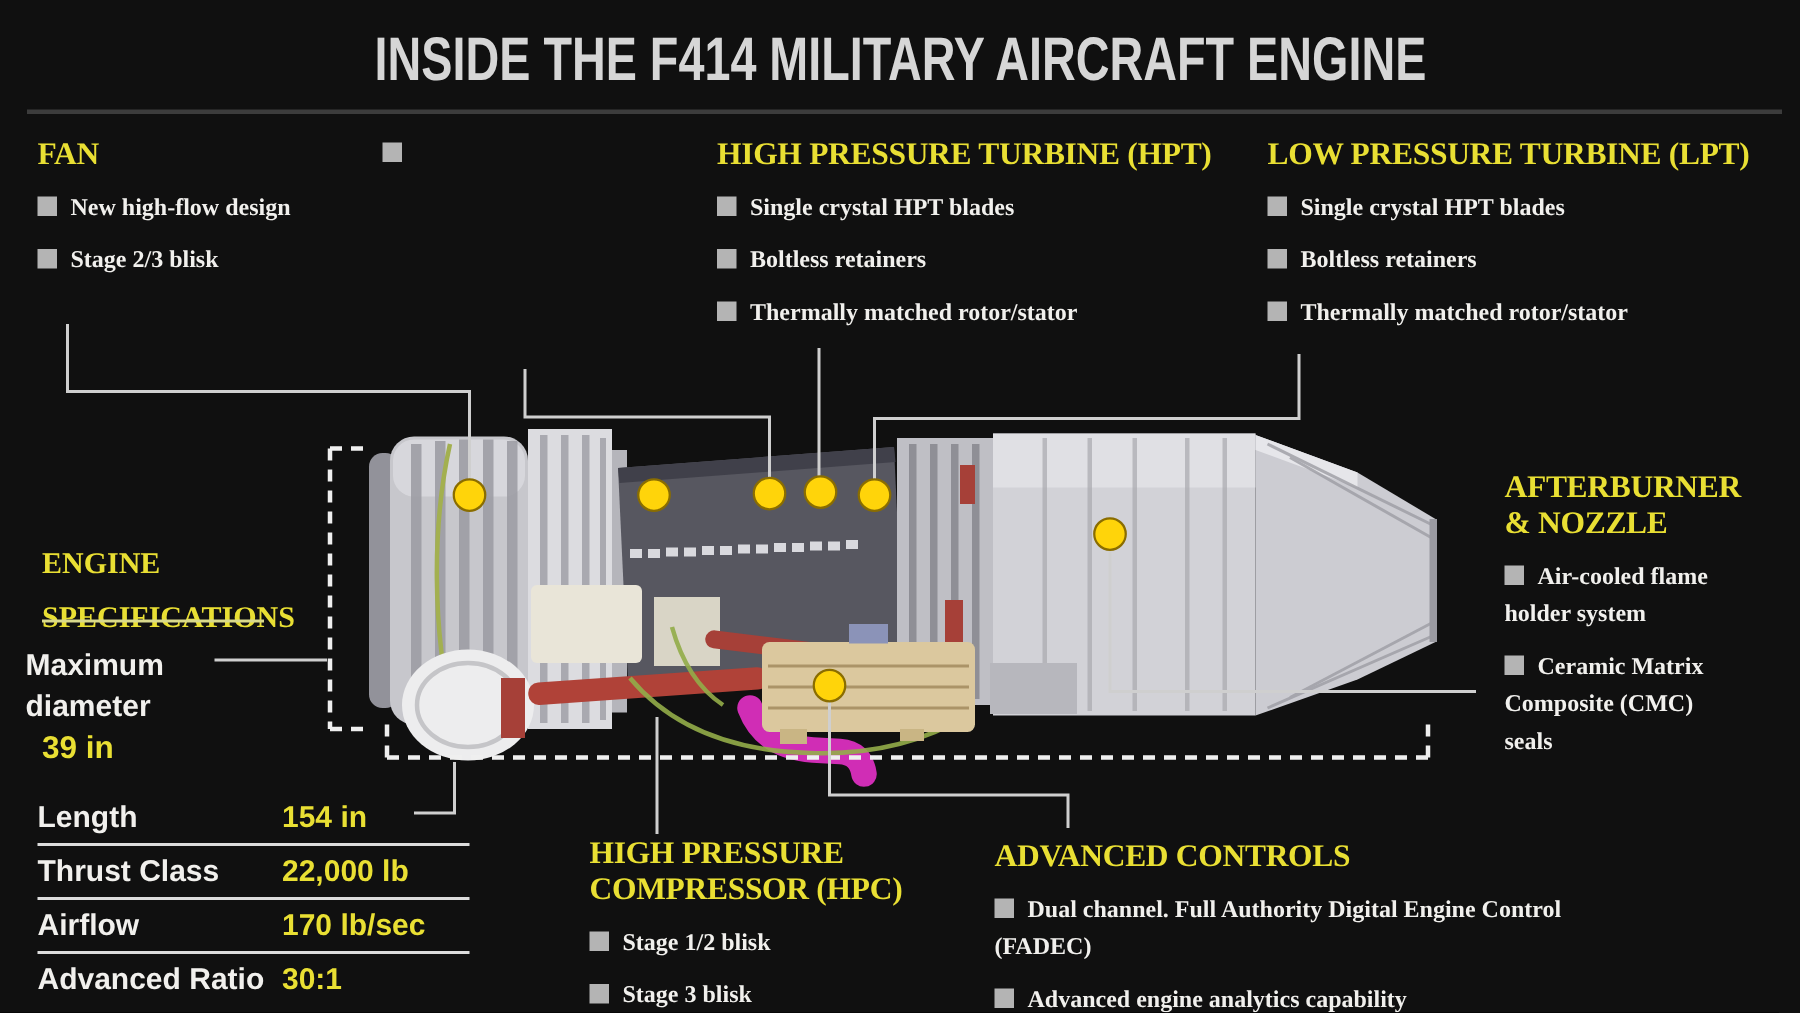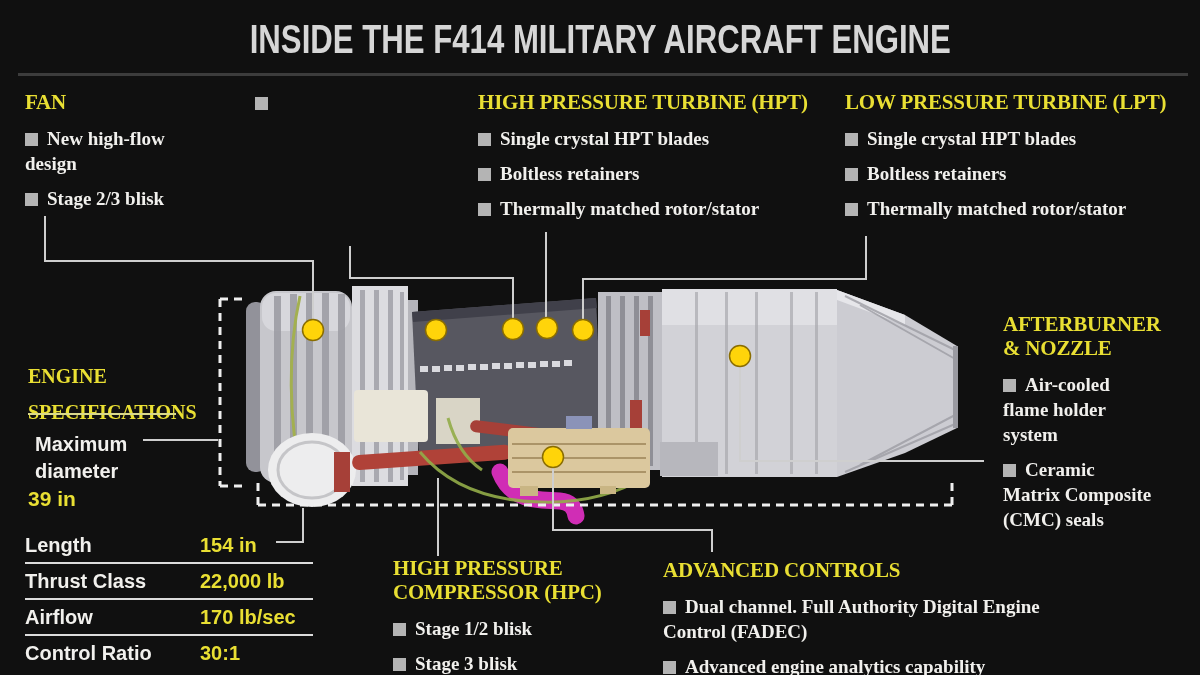--- a/index.html
+++ b/index.html
@@ -12,35 +12,35 @@
          font-family:"Liberation Serif",serif;}
   .title-wrap{position:absolute;left:0;top:16px;width:1200px;display:flex;justify-content:center;}
   .title{font-family:"Liberation Sans",sans-serif;font-weight:800;font-size:41px;line-height:46px;
          color:var(--title);letter-spacing:0px;transform:scaleX(.76);transform-origin:center;
          white-space:nowrap;}
   .title-rule{position:absolute;left:18px;top:73px;width:1170px;height:3px;background:var(--rule);}
   .art{position:absolute;left:0;top:0;width:1200px;height:675px;}
   .callout{position:absolute;}
   .yel{margin:0 0 12px 0;font-family:"Liberation Serif",serif;font-weight:700;font-size:21px;
        line-height:24px;color:var(--yellow);letter-spacing:-.2px;}
-  .item{font-weight:700;font-size:19px;line-height:25px;color:var(--white);margin-bottom:10px;}
+  .item{font-weight:700;font-size:16px;line-height:25px;color:var(--white);margin-bottom:10px;}
   .sq{display:inline-block;width:13px;height:13px;background:var(--bullet);margin-right:9px;
       transform:translateY(1px);}
   .spec-head{position:absolute;left:28px;top:358px;width:160px;font-weight:700;font-size:20px;
              line-height:36px;color:var(--yellow);}
   .spec-underline{position:absolute;left:28px;top:413px;width:148px;height:2px;background:var(--underline);}
-  .spec-label{position:absolute;left:35px;top:431px;width:130px;font-family:"Liberation Sans",sans-serif;
+  .spec-label{position:absolute;left:17px;top:431px;width:130px;font-family:"Liberation Sans",sans-serif;
               font-weight:700;font-size:20px;line-height:27px;color:var(--white);}
   .spec-value{position:absolute;left:28px;top:487px;font-family:"Liberation Sans",sans-serif;
               font-weight:700;font-size:21px;color:var(--yellow);}
   .spec-table{position:absolute;left:25px;top:528px;width:288px;font-family:"Liberation Sans",sans-serif;}
   .trow{position:relative;height:34px;display:flex;align-items:center;border-bottom:2px solid var(--divider);}
   .trow:last-child{border-bottom:none;}
   .tlabel{font-weight:700;font-size:20px;color:var(--white);}
-  .tvalue{position:absolute;left:163px;font-weight:700;font-size:20px;color:var(--yellow);margin-left:12px;}
+  .tvalue{position:absolute;left:163px;font-weight:700;font-size:20px;color:var(--yellow);}
 </style>
 </head>
 <body>
 
 <div class="stage">
 
   <div class="title-wrap">
     <div class="title">INSIDE THE F414 MILITARY AIRCRAFT ENGINE</div>
   </div>
   <div class="title-rule"></div>
@@ -210,21 +210,21 @@
     </div>
     <div class="trow">
       <span class="tlabel">Thrust Class</span>
       <span class="tvalue">22,000 lb</span>
     </div>
     <div class="trow">
       <span class="tlabel">Airflow</span>
       <span class="tvalue">170 lb/sec</span>
     </div>
     <div class="trow">
-      <span class="tlabel">Control Ratio</span>
+      <span class="tlabel">Advanced Ratio</span>
       <span class="tvalue">30:1</span>
     </div>
   </div>
 
   <section class="callout" style="left:393px;top:556px;width:210px">
     <h2 class="yel">HIGH PRESSURE COMPRESSOR (HPC)</h2>
     <div class="item"><span class="sq"></span><span>Stage 1/2 blisk</span></div>
     <div class="item"><span class="sq"></span><span>Stage 3 blisk</span></div>
   </section>
 

